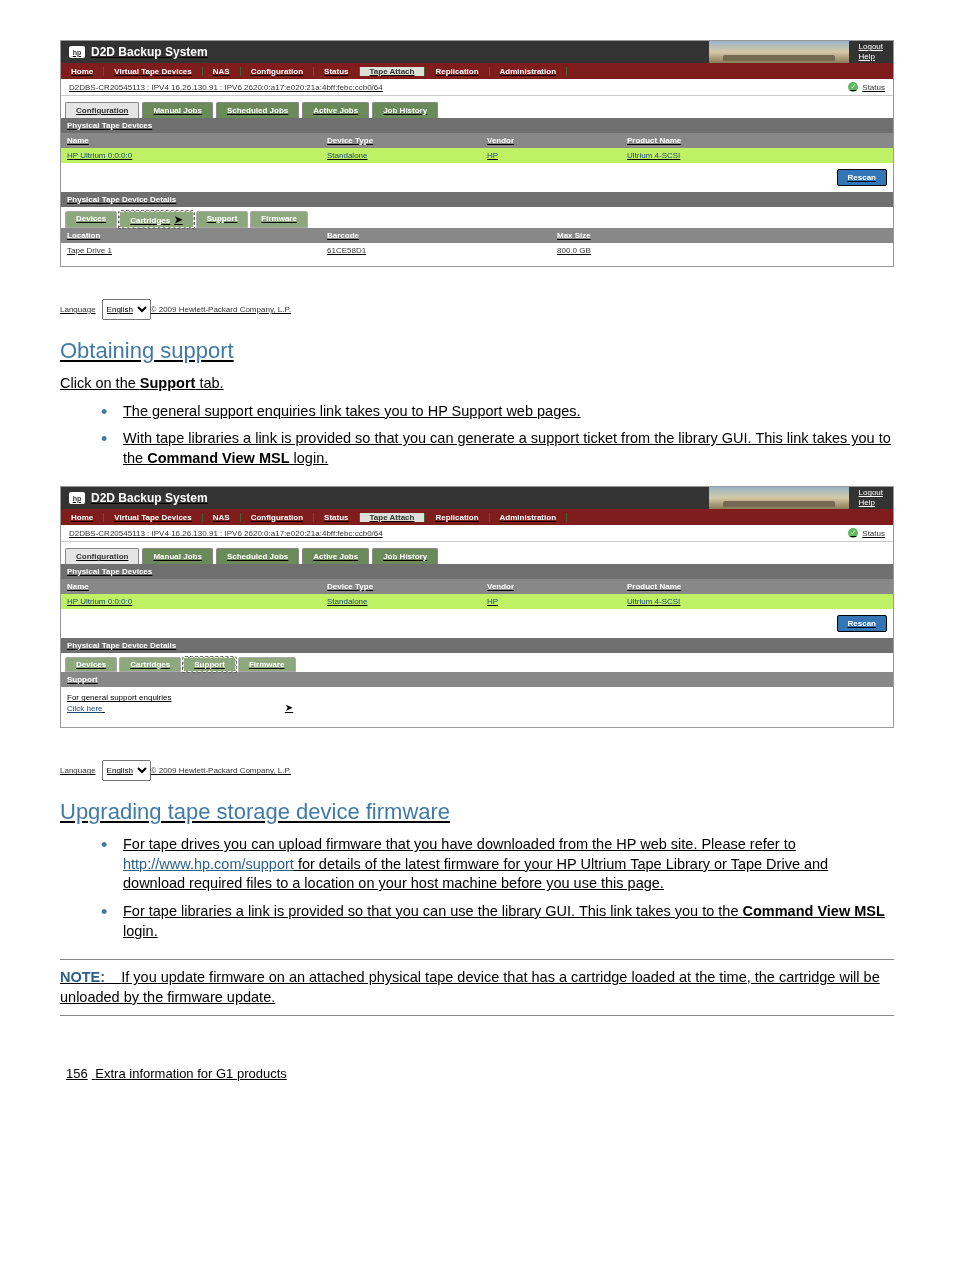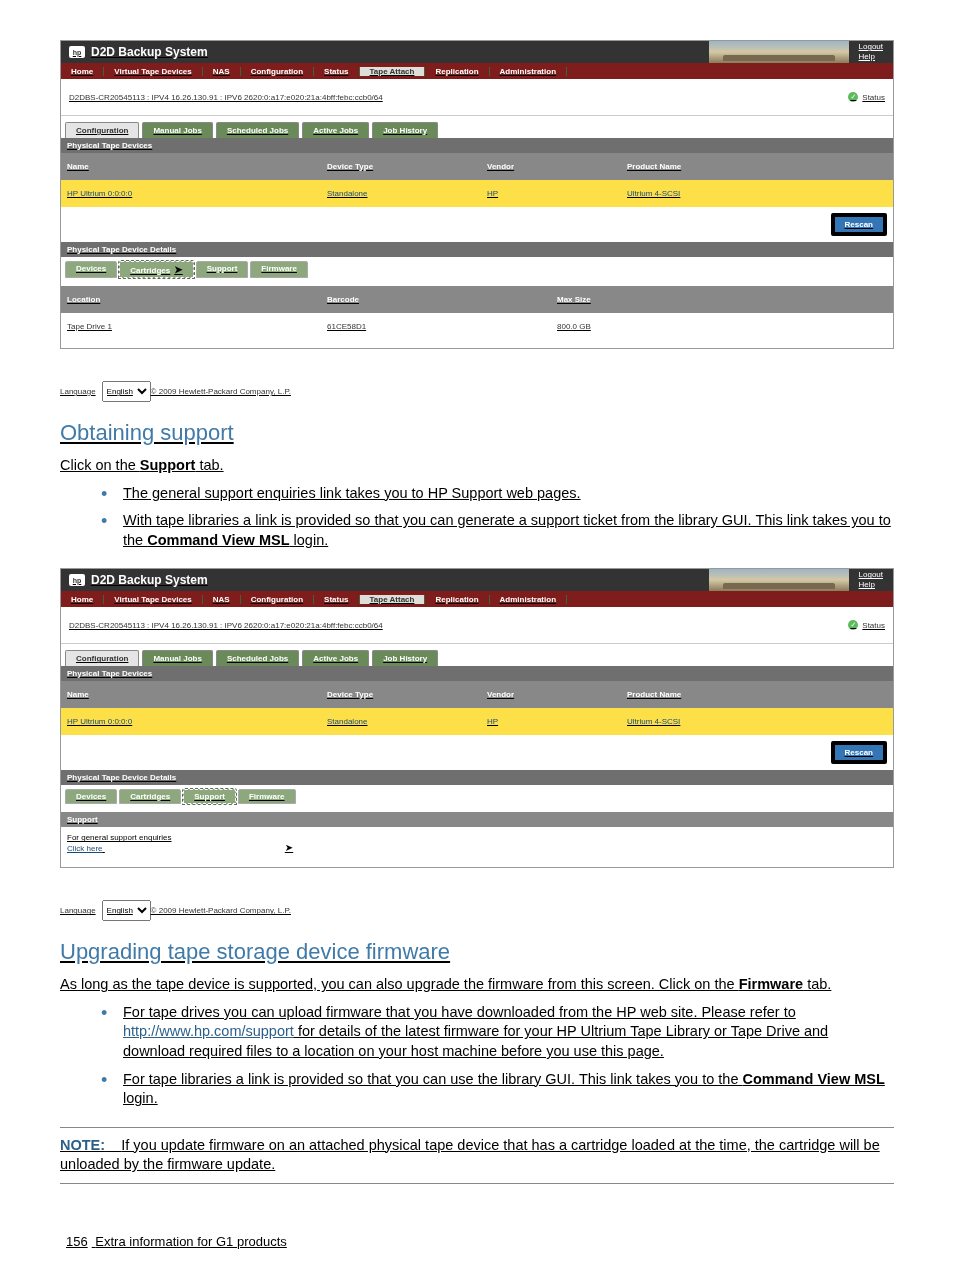--- a/index.html
+++ b/index.html
@@ -10,41 +10,41 @@
   .sys-title { display: flex; align-items: center; gap: 6px; padding-left: 8px; font-size: 12px; font-weight: bold; }
   .hp-logo { width: 16px; height: 12px; background: #fff; color:#333; font-size:7px; display:inline-flex; align-items:center; justify-content:center; border-radius:2px; }
   .header-right { display: flex; align-items: center; font-size: 8px; }
   .header-img { width: 140px; height: 22px; background: linear-gradient(180deg,#9ab5c8 0%,#d4c8a5 50%,#8a7a5a 100%); position:relative; }
   .header-img::after { content:""; position:absolute; bottom:2px; left:10%; right:10%; height:6px; background:#756a50; border-radius:2px 2px 0 0;}
   .header-links { padding: 0 10px; line-height:10px; }
   .header-links a { color:#fff; text-decoration: underline; display:block;}
   .topnav { background:#7f1d1d; display:flex; height:16px; align-items:center; }
   .topnav .nav-item { color:#fff; font-size:8px; padding: 0 10px; font-weight:bold; border-right:1px solid #446036; cursor:pointer;}
   .topnav .nav-item.active { background:#dde0d8; color:#333;}
-  .status-row { background:#fff; display:flex; justify-content:space-between; align-items:center; padding:13px 8px; font-size:8px; color:#333; border-bottom:1px solid #ccc;}
+  .status-row { background:#fff; display:flex; justify-content:space-between; align-items:center; padding:3px 8px; font-size:8px; color:#333; border-bottom:1px solid #ccc;}
   .status-badge { display:flex; align-items:center; gap:4px;}
   .status-dot { width:10px; height:10px; border-radius:50%; background:#5dbb5d; display:inline-flex; align-items:center; justify-content:center; color:#fff; font-size:7px;}
   .sub-tabs { display:flex; gap:3px; padding: 6px 4px 0 4px; background:#fff;}
   .sub-tabs .tab { background:#6a8a5a; color:#fff; font-size:8px; padding:3px 10px; border:1px solid #888; border-bottom:none; border-radius:2px 2px 0 0; cursor:pointer; font-weight:bold;}
   .sub-tabs .tab.active { background:#e5e5e5; color:#333;}
   .panel-head { background:#6f6f6f; color:#fff; font-size:8px; font-weight:bold; padding:3px 6px;}
   .table { width:100%; }
   .table .thead { background:#888; color:#fff; display:flex; font-size:8px; font-weight:bold;}
-  .table .thead > div, .table .trow > div { padding:9px 6px; }
-  .table .trow { display:flex; font-size:8px; background:#fde047; color:#1a4a7a;}
+  .table .thead > div, .table .trow > div { padding:3px 6px; }
+  .table .trow { display:flex; font-size:8px; background:#bef264; color:#1a4a7a;}
   .c-name { flex: 0 0 260px; }
   .c-type { flex: 0 0 160px; }
   .c-vendor { flex: 0 0 140px; }
   .c-product { flex: 1; }
   .c-loc { flex: 0 0 260px;}
   .c-bar { flex: 0 0 230px;}
   .c-max { flex: 1;}
   .btn-bar { display:flex; justify-content:flex-end; padding:6px 6px;}
-  .btn { background:#3476b5; color:#fff; font-size:8px; font-weight:bold; padding:3px 10px; border:4px solid #000000; cursor:pointer; border-radius:2px;}
-  .detail-tabs { display:flex; gap:2px; padding: 8px 4px;}
+  .btn { background:#3476b5; color:#fff; font-size:8px; font-weight:bold; padding:3px 10px; border:1px solid #000000; cursor:pointer; border-radius:2px;}
+  .detail-tabs { display:flex; gap:2px; padding: 0 4px;}
   .detail-tabs .dtab { background:#dcdcdc; color:#fff; font-size:8px; padding:2px 10px; cursor:pointer; border:1px solid #aaa; border-radius:2px 2px 0 0; font-weight:bold;}
   .detail-tabs .dtab.active { background:#888; border:1px dashed #fff; outline:1px dashed #666;}
   .detail-tabs .dtab.inactive {}
   .footer-row { display:flex; justify-content:flex-start; align-items:center; padding:12px 0 0 0; font-size:8px; color:#333;}
   .lang-sel { display:flex; align-items:center; gap:6px;}
   .lang-sel select { font-size:8px; height:21px;}
   .support-body { background:#fff; padding:6px; font-size:8px;}
   .support-body a { color:#1a4a7a; text-decoration:underline;}
   .cursor-icon { font-size:10px; color:#000; padding-left:4px;}
   .inner-white { background:#fff; padding-bottom:8px;}
@@ -234,23 +234,20 @@
 </div>
 <div class="footer-row">
   <div class="lang-sel">
     <span>Language</span>
     <select><option>English</option></select>
   </div>
   <span>© 2009 Hewlett-Packard Company, L.P.</span>
 </div>
 
 <h2 class="section">Upgrading tape storage device firmware</h2>
-<p class="body-text">
-  <span>As long as the tape device is supported, you can also upgrade the firmware from this screen. Click on the </span><span class="bold">Firmware</span><span> tab.</span>
-</p>
 <ul class="doc-list">
   <li>
     <span>For tape drives you can upload firmware that you have downloaded from the HP web site. Please refer to </span><a class="ext-link">http://www.hp.com/support</a><span> for details of the latest firmware for your HP Ultrium Tape Library or Tape Drive and download required files to a location on your host machine before you use this page.</span>
   </li>
   <li>
     <span>For tape libraries a link is provided so that you can use the library GUI. This link takes you to the </span><span class="bold">Command View MSL</span><span> login.</span>
   </li>
 </ul>
 <div class="note-block">
   <span class="note-label">NOTE:</span>

